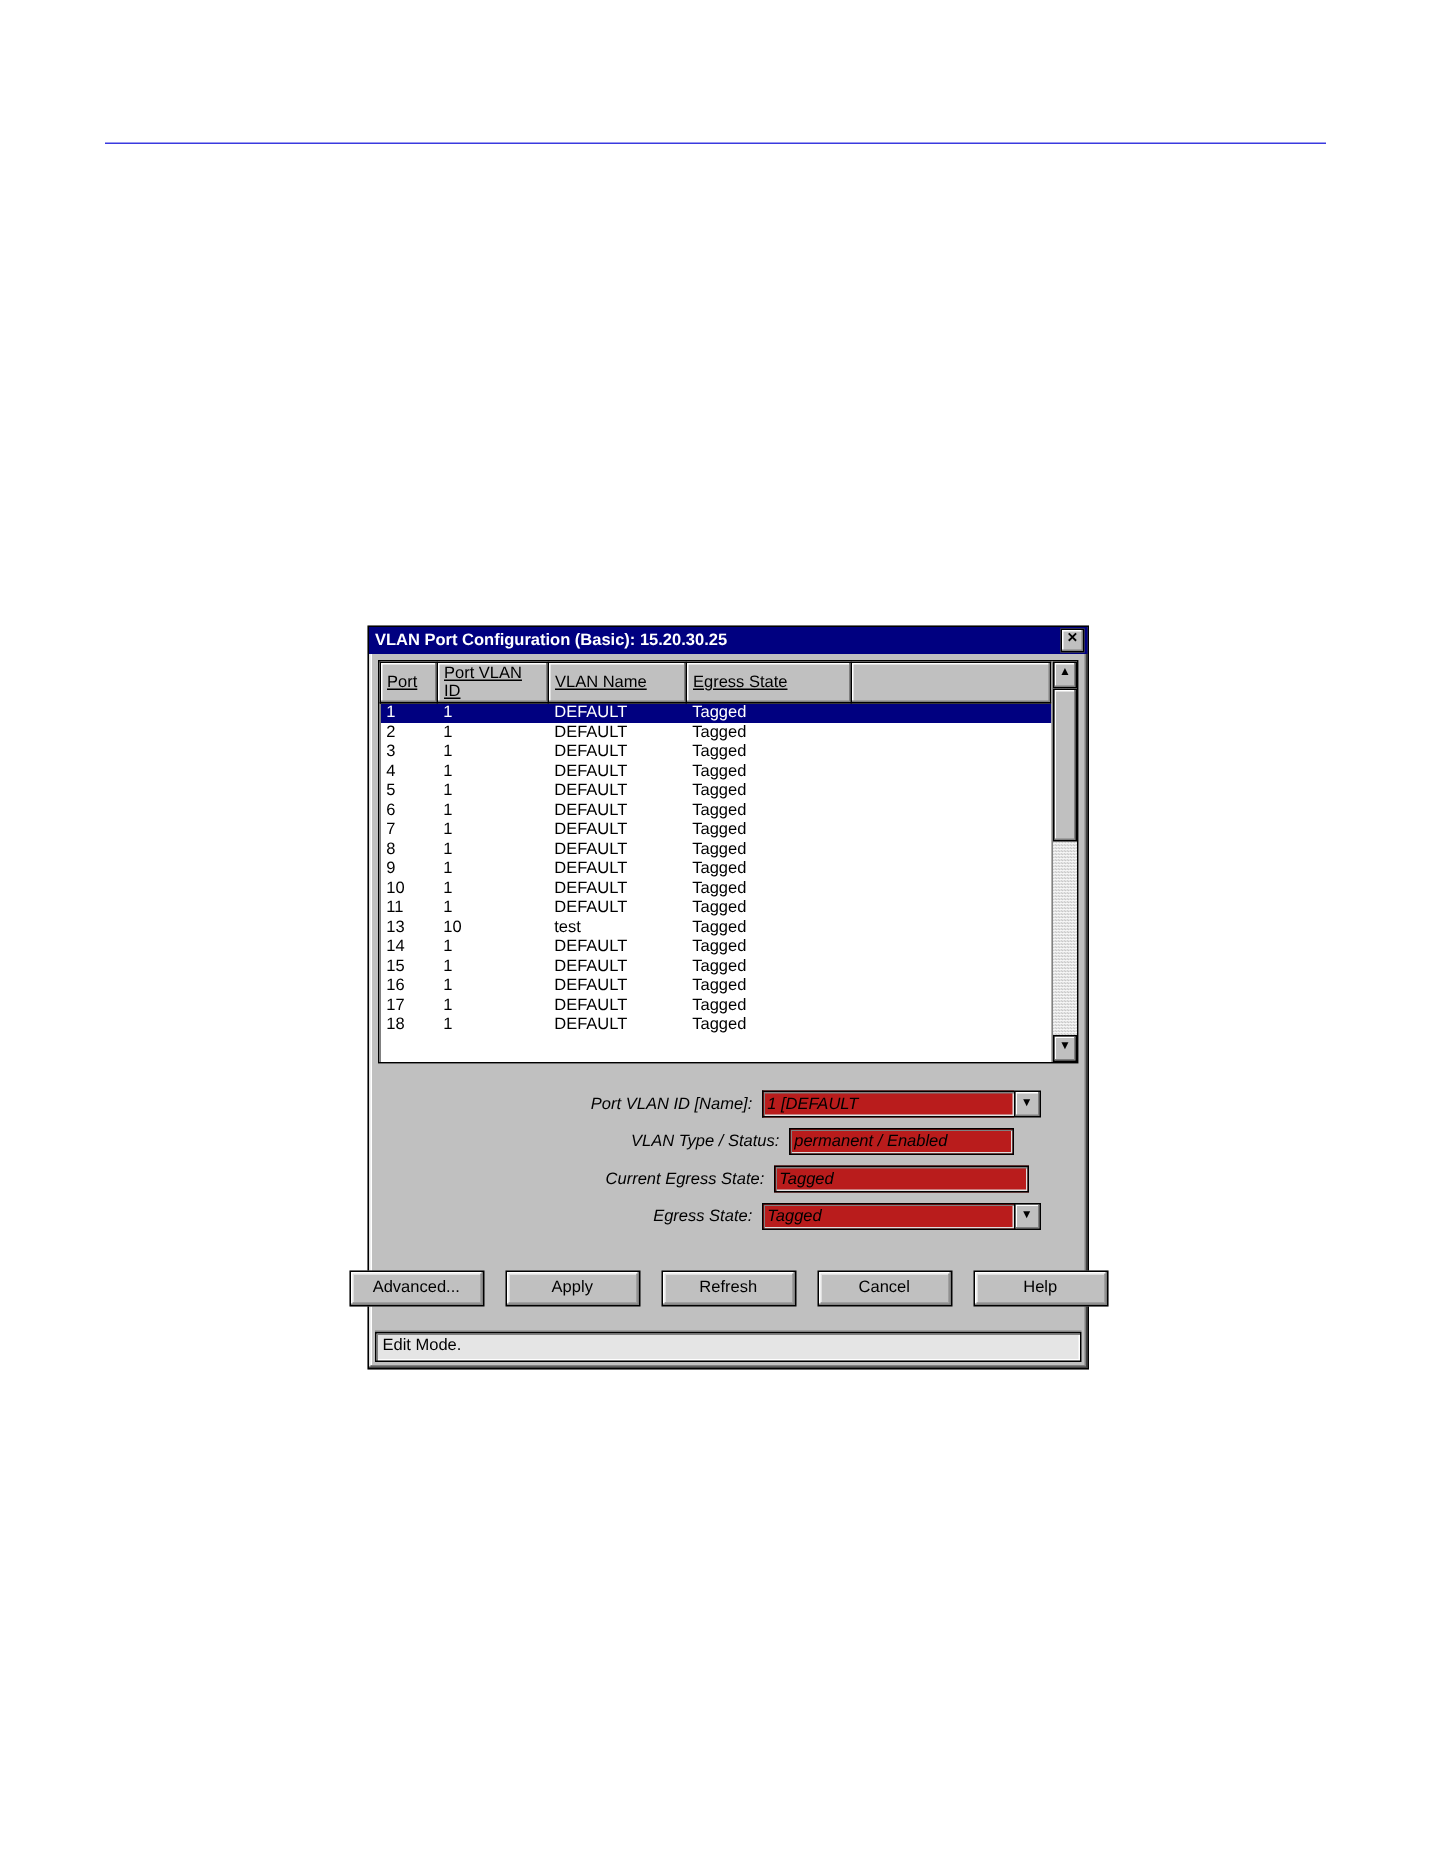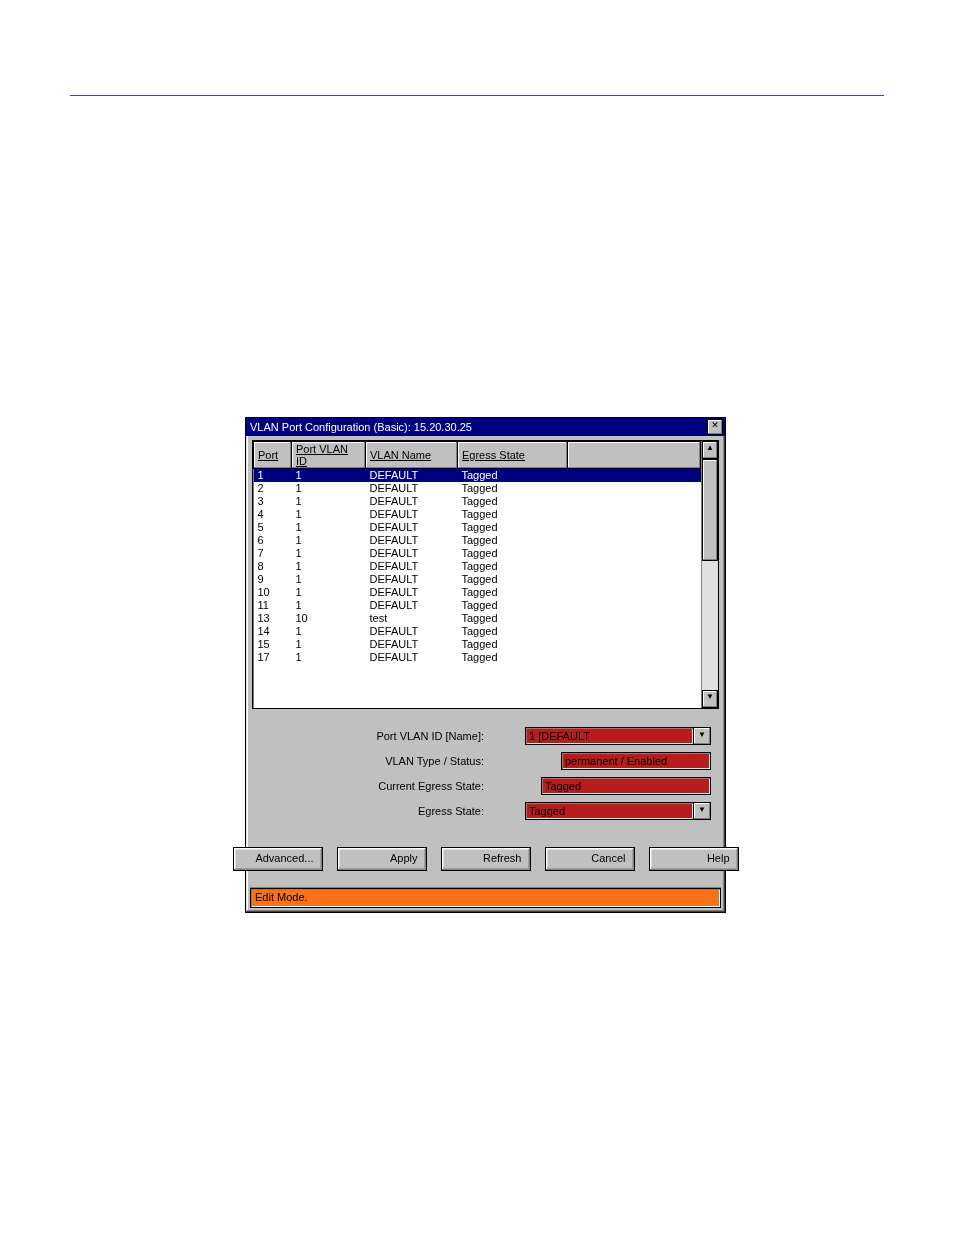--- a/index.html
+++ b/index.html
@@ -33,21 +33,21 @@
                 inset -2px -2px 0 #808080, inset 2px 2px 0 #fff;
   }
 
   .titlebar {
     display: flex;
     align-items: center;
     height: 18px;
     background: #000080;
     color: #fff;
     padding: 0 2px 0 4px;
-    font-weight: normal;
+    font-weight: bold;
     font-size: 11px;
   }
   .titlebar .title { flex: 1; overflow:hidden; white-space:nowrap; }
   .close-btn {
     width: 14px;
     height: 14px;
     background: #c0c0c0;
     border: 1px solid #000;
     box-shadow: inset -1px -1px 0 #808080, inset 1px 1px 0 #fff;
     font-size: 9px;
@@ -119,21 +119,22 @@
     box-shadow: inset -1px -1px 0 #808080, inset 1px 1px 0 #fff;
   }
 
   .form-area {
     padding: 18px 8px 0 8px;
   }
   .form-row {
     display: flex;
     align-items: center;
     margin-bottom: 7px;
-    justify-content: space-between;
+    justify-content: center;
+    font-style: italic;
   }
   .form-label {
     width: 224px;
     text-align: right;
     padding-right: 6px;
     font-size: 11px;
   }
   .sunken-field {
     background: #b91c1c;
     border: 1px solid #000;
@@ -167,33 +168,33 @@
     padding: 20px 6px 10px 6px;
   }
   .btn {
     min-width: 72px;
     height: 22px;
     background: #c0c0c0;
     border: 1px solid #000;
     box-shadow: inset -1px -1px 0 #808080, inset 1px 1px 0 #fff,
                 inset -2px -2px 0 #a0a0a0, inset 2px 2px 0 #dfdfdf;
     font-size: 11px;
-    text-align: right;
+    text-align: center;
     line-height: 20px;
     padding: 0 8px;
   }
 
   .statusbar {
     border-top: 1px solid #808080;
     margin: 0 4px 4px 4px;
   }
   .statusbar-inner {
     border: 1px solid #000;
     box-shadow: inset 1px 1px 0 #808080, inset -1px -1px 0 #fff;
-    background: #f97316;
+    background: #e5e5e5;
     padding: 1px 4px;
     font-size: 11px;
     height: 16px;
     line-height: 14px;
   }
 </style>
 </head>
 <body>
 
 <div class="page">
@@ -320,21 +321,35 @@
                   <td></td>
                 </tr>
                 <tr>
                   <td>15</td>
                   <td>1</td>
                   <td>DEFAULT</td>
                   <td>Tagged</td>
                   <td></td>
                 </tr>
                 <tr>
+                  <td>16</td>
+                  <td>1</td>
+                  <td>DEFAULT</td>
+                  <td>Tagged</td>
+                  <td></td>
+                </tr>
+                <tr>
                   <td>17</td>
+                  <td>1</td>
+                  <td>DEFAULT</td>
+                  <td>Tagged</td>
+                  <td></td>
+                </tr>
+                <tr>
+                  <td>18</td>
                   <td>1</td>
                   <td>DEFAULT</td>
                   <td>Tagged</td>
                   <td></td>
                 </tr>
               </tbody>
           </table>
         </div>
         <div class="vscroll">
           <div class="sb-btn">▲</div>

